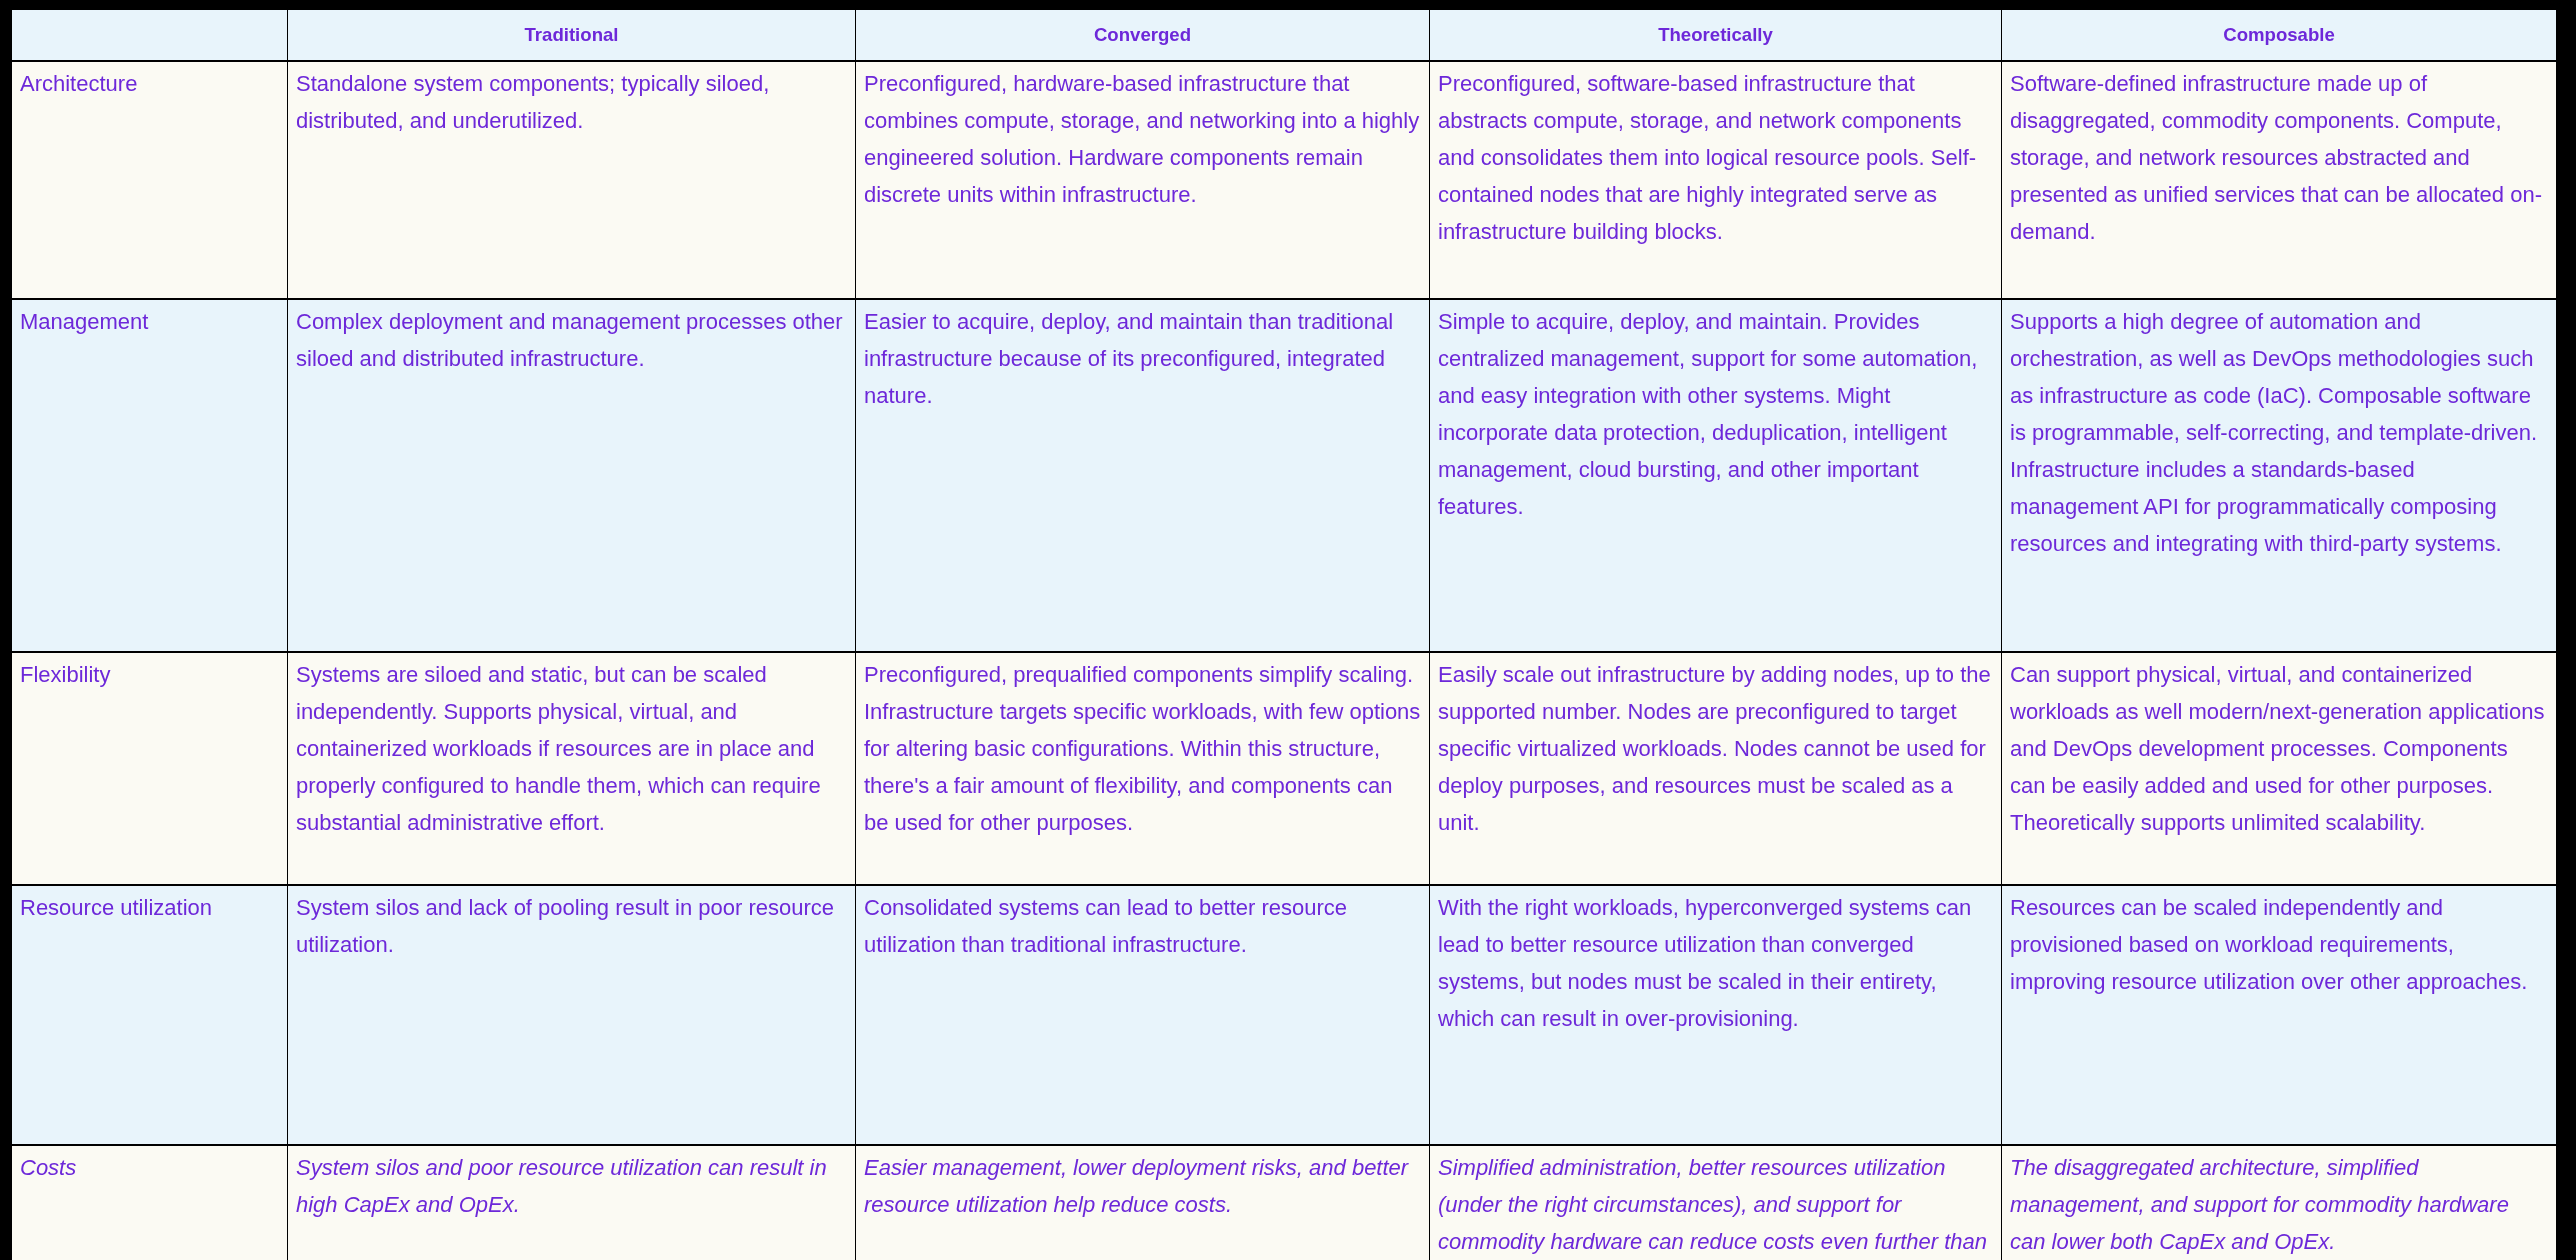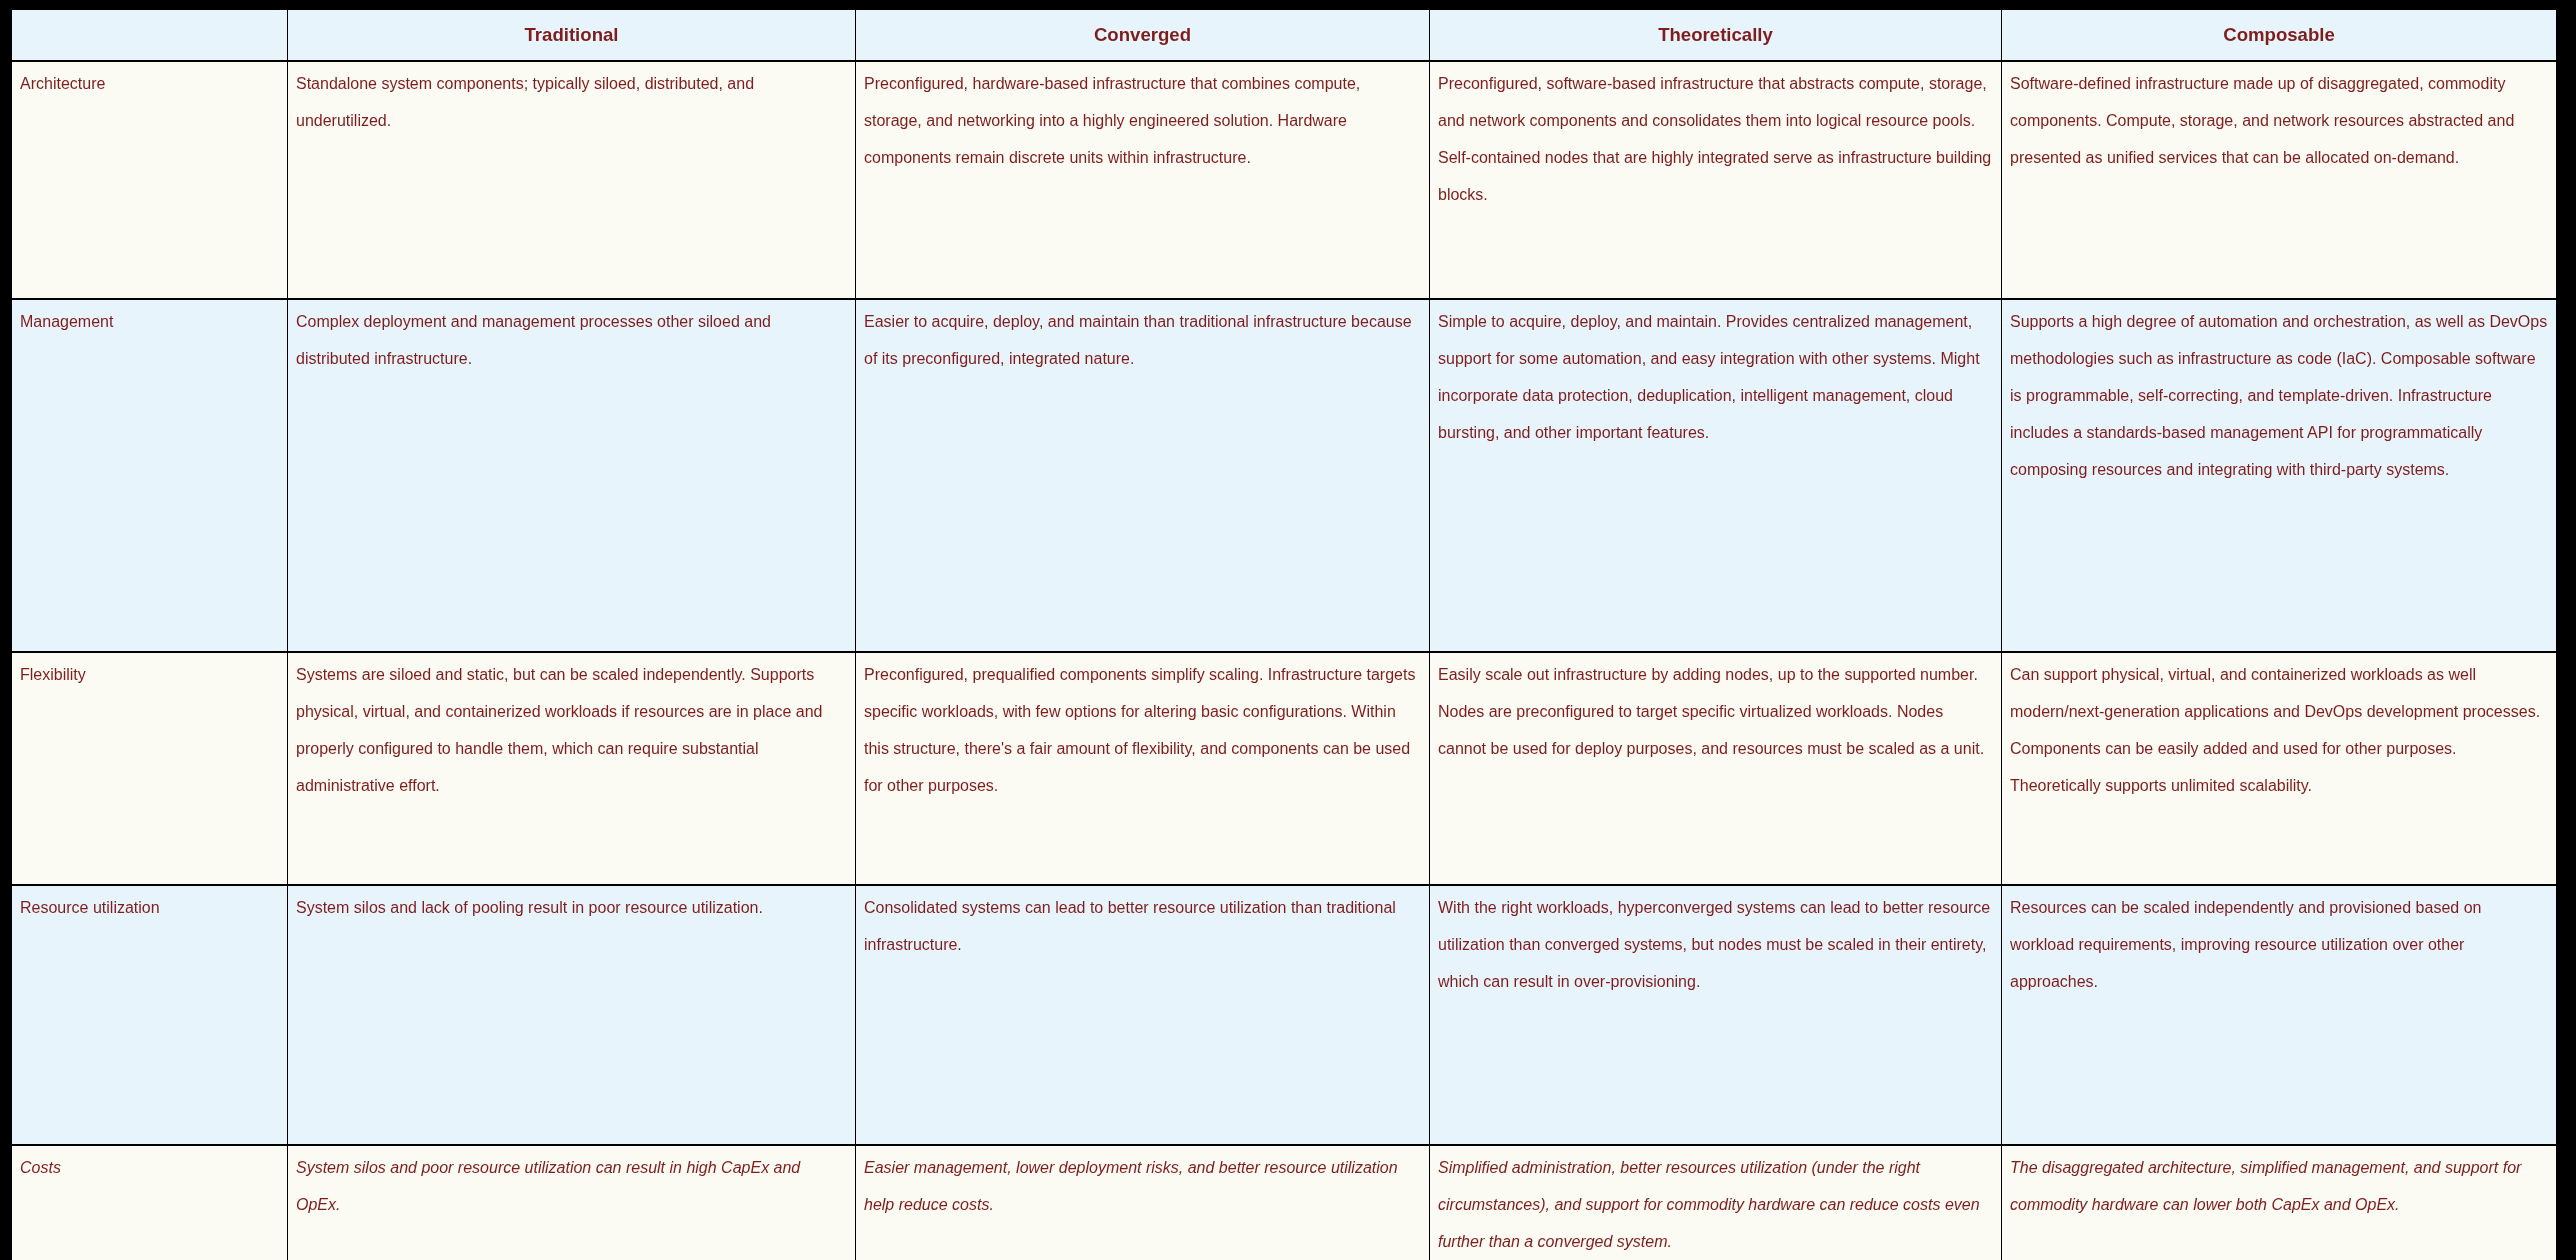--- a/index.html
+++ b/index.html
@@ -27,34 +27,34 @@
     table-layout: fixed;
     background: #fbfaf3;
     border: 3.6px solid #000000;
   }
   table.compare th, table.compare td {
     border-left: 1.8px solid #000000;
     border-right: 1.8px solid #000000;
     border-top: 2.7px solid #000000;
     border-bottom: 2.7px solid #000000;
     vertical-align: top;
-    color: #7f1d1d;
+    color: #6d28d9;
     padding: 2.7px 7px 2.7px 8px;
     overflow: hidden;
   }
   table.compare th {
     font-size: 18.6px;
     font-weight: bold;
     text-align: center;
     vertical-align: middle;
     padding: 3.6px 5.3px;
     height: 43px;
   }
   table.compare td {
-    font-size: 16px;
+    font-size: 22px;
     line-height: 37px;
     text-align: left;
   }
   tr.band-blue  { background: #e8f4fb; }
   tr.band-white { background: #fbfaf3; }
   col.c-label { width: 277px; }
   col.c-trad  { width: 568px; }
   col.c-conv  { width: 574px; }
   col.c-hyper { width: 572px; }
   col.c-comp  { width: 556px; }

